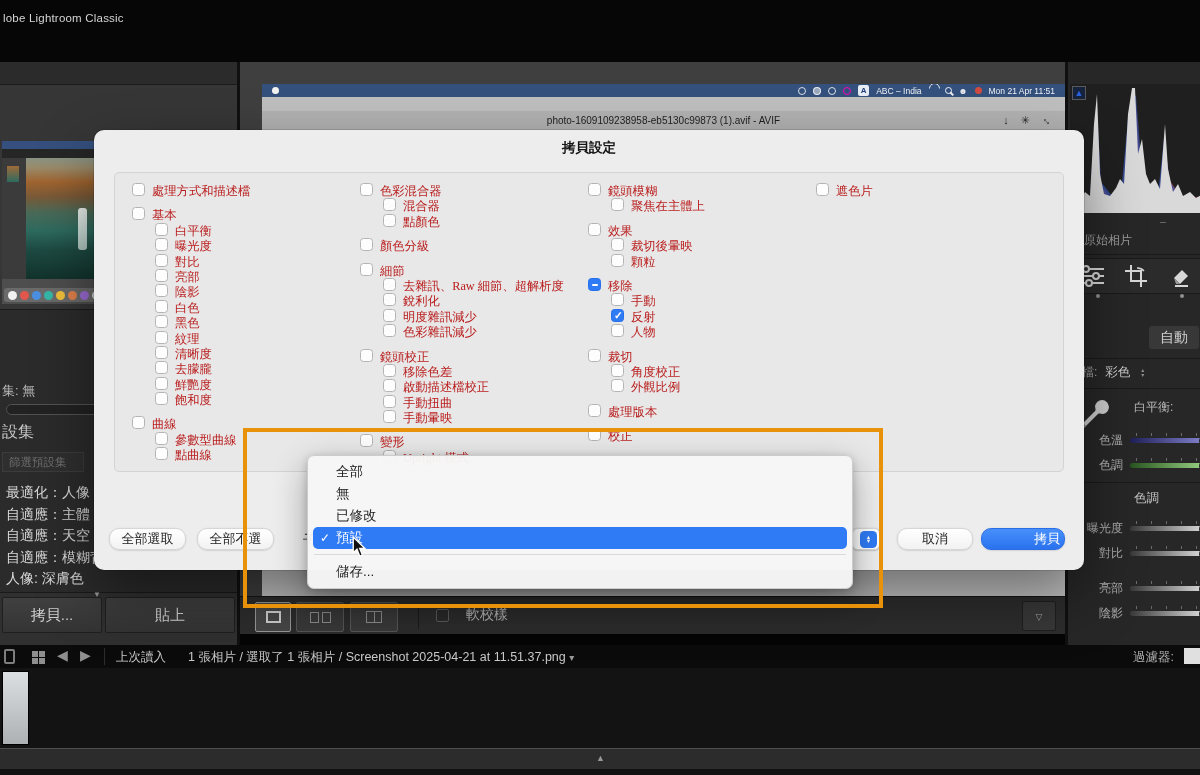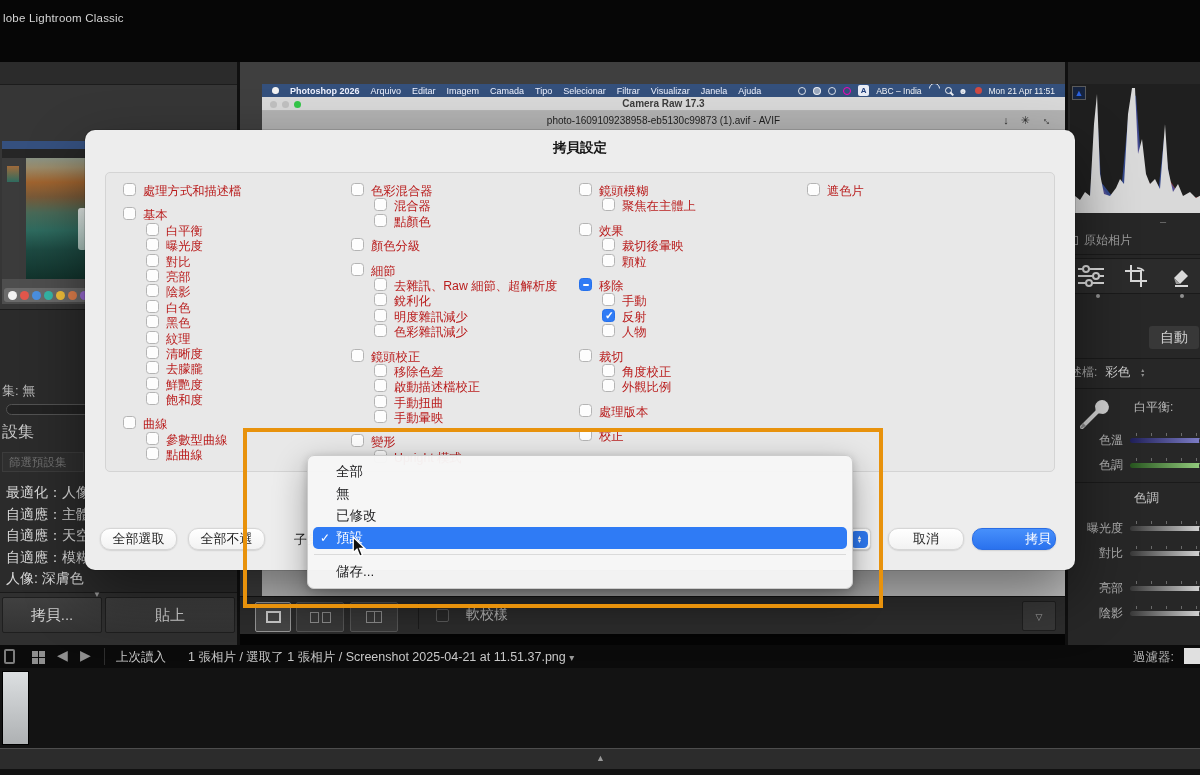--- a/index.html
+++ b/index.html
@@ -128,21 +128,21 @@
   .fb-caret { color:#999; font-size:10px; }
   .fb-filter { position:absolute; left:1133px; top:4px; font-size:12.5px; color:#b5b5b5; }
   .fb-box { position:absolute; left:1184px; top:3px; width:16px; height:16px; background:#e0e0e0; }
   .filmrow { position:absolute; left:0; top:668px; width:1200px; height:80px; background:#131313; z-index:4; }
   .filmthumb { position:absolute; left:2px; top:3px; width:27px; height:74px; background:linear-gradient(180deg,#dcdfe1,#aeb1b3); border:1px solid #000; }
   .bottombar { position:absolute; left:0; top:748px; width:1200px; height:21px; background:#2c2c2c; border-top:1px solid #4d4d4d; z-index:4; }
   .bb-tri { position:absolute; left:596px; top:4px; font-size:9px; color:#989898; }
   .bottomedge { position:absolute; left:0; top:769px; width:1200px; height:6px; background:#111; z-index:4; }
 
   
-  .dialog { position:absolute; left:85px; top:130px; width:990px; height:440px; background:#ededed; border-radius:10px; box-shadow:0 25px 60px rgba(0,0,0,.45), 0 0 0 1px rgba(0,0,0,.12); z-index:20; }
+  .dialog { position:absolute; left:94px; top:130px; width:990px; height:440px; background:#ededed; border-radius:10px; box-shadow:0 25px 60px rgba(0,0,0,.45), 0 0 0 1px rgba(0,0,0,.12); z-index:20;font-family:Liberation Serif, serif; }
   .dlg-title { position:absolute; left:0; top:9px; width:100%; text-align:center; font-size:13.5px; font-weight:bold; color:#151515; }
   .groupbox { position:absolute; left:20px; top:42px; width:950px; height:300px; background:#e8e8e8; border:1px solid #d4d4d4; border-radius:5px; }
   .cbcol { position:absolute; top:10px; width:228px; }
   .cbcol.c1 { left:17px; } .cbcol.c2 { left:245px; } .cbcol.c3 { left:473px; } .cbcol.c4 { left:701px; }
   .cbrow { display:flex; align-items:flex-start; height:15.4px; font-size:12.3px; color:#b91c1c; white-space:nowrap; }
   .cbrow.indent { margin-left:23px; }
   .cbrow.gap { margin-top:9px; }
   .cb { width:13px; height:13px; border-radius:3.5px; background:#fdfdfd; border:1px solid #b4b4b4; margin-right:7px; flex:none; position:relative; }
   .cbrow.state-checked .cb, .cbrow.state-mixed .cb { background:#2f7bf5; border-color:#2470ec; }
   .cbrow.state-checked .cb::after { content:"✓"; position:absolute; left:2px; top:-1px; color:#fff; font-size:10.5px; font-weight:bold; }
@@ -222,55 +222,33 @@
       <div class="lp-divmark">▼</div>
       <div class="lp-btn lp-copy">拷貝...</div>
       <div class="lp-btn lp-paste">貼上</div>
     </div>
   </div>
 
   <div class="mainarea">
     <div class="shot">
       <div class="psmenubar">
         <span class="apple"></span>
-        <span style="display:flex;gap:11px;">
-
-        <span class="ps-item bold">Photoshop 2026</span>
-            <span class="ps-item">Arquivo</span>
-            <span class="ps-item">Editar</span>
-            <span class="ps-item">Imagem</span>
-            <span class="ps-item">Camada</span>
-            <span class="ps-item">Tipo</span>
-            <span class="ps-item">Selecionar</span>
-            <span class="ps-item">Filtrar</span>
-            <span class="ps-item">Visualizar</span>
-            <span class="ps-item">Janela</span>
-            <span class="ps-item">Ajuda</span>
-          </span>
         <span class="ps-status">
           <span class="dot"></span>
           <span class="dot" style="background:rgba(255,255,255,.5);"></span>
           <span class="dot"></span>
           <span class="dot" style="border-color:#f0b;"></span>
           <span class="ps-badge">A</span>
           <span>ABC – India</span>
           <span class="wifi"></span>
           <span class="mag"></span>
           <span>☻</span>
           <span class="reddot"></span>
           <span>Mon 21 Apr 11:51</span>
         </span>
-      </div>
-      <div class="crtitlebar">
-        <span class="lights">
-          <span style="background:#c0c0c0;"></span>
-          <span style="background:#c0c0c0;"></span>
-          <span style="background:#34c749;"></span>
-        </span>
-        <div class="crtitle">Camera Raw 17.3</div>
       </div>
       <div class="docbar">
         <div class="doctitle">photo-1609109238958-eb5130c99873 (1).avif  -  AVIF</div>
         <div class="docicons">
           <span>↓</span>
           <span>✳</span>
           <span class="rot45">↔</span>
         </div>
       </div>
       <div class="shotbody"></div>

